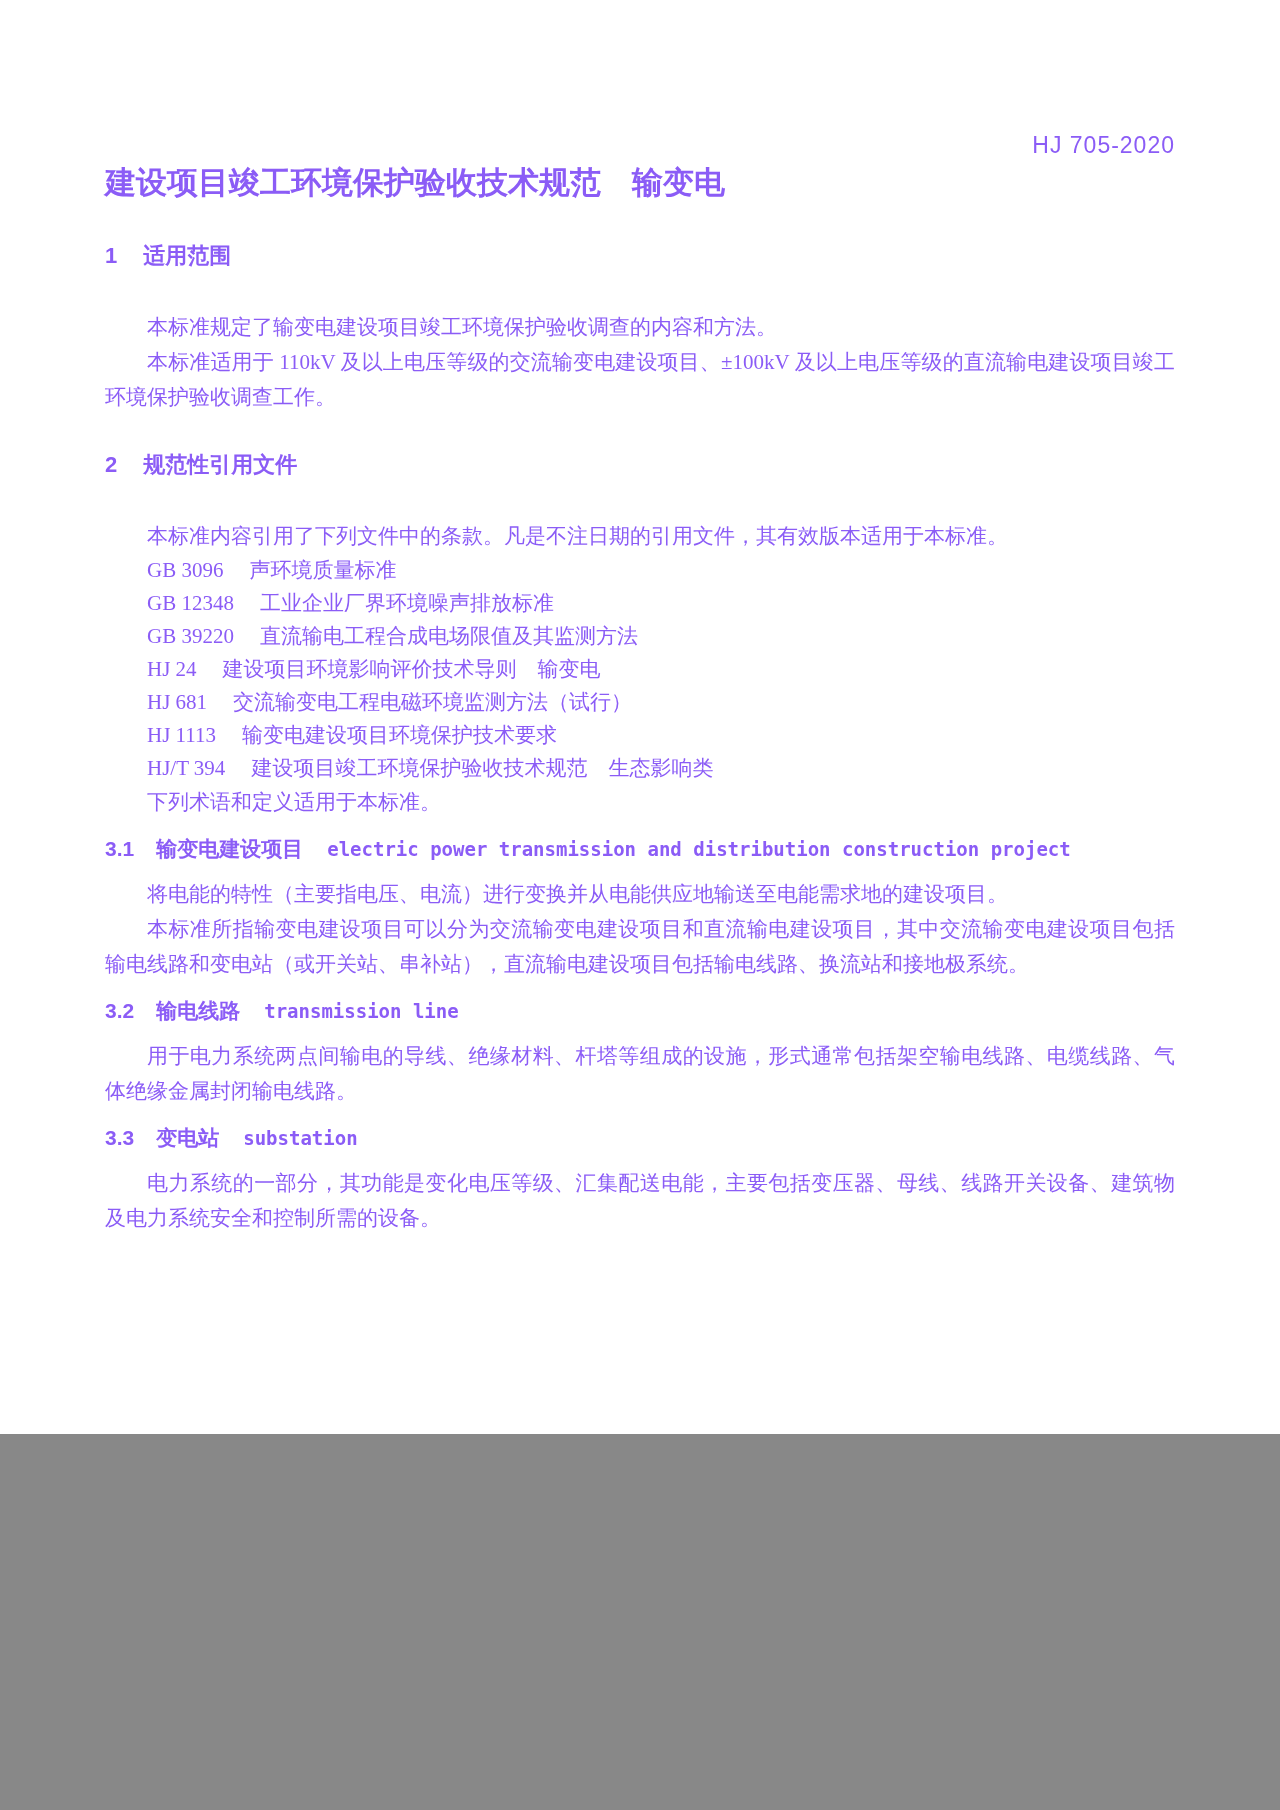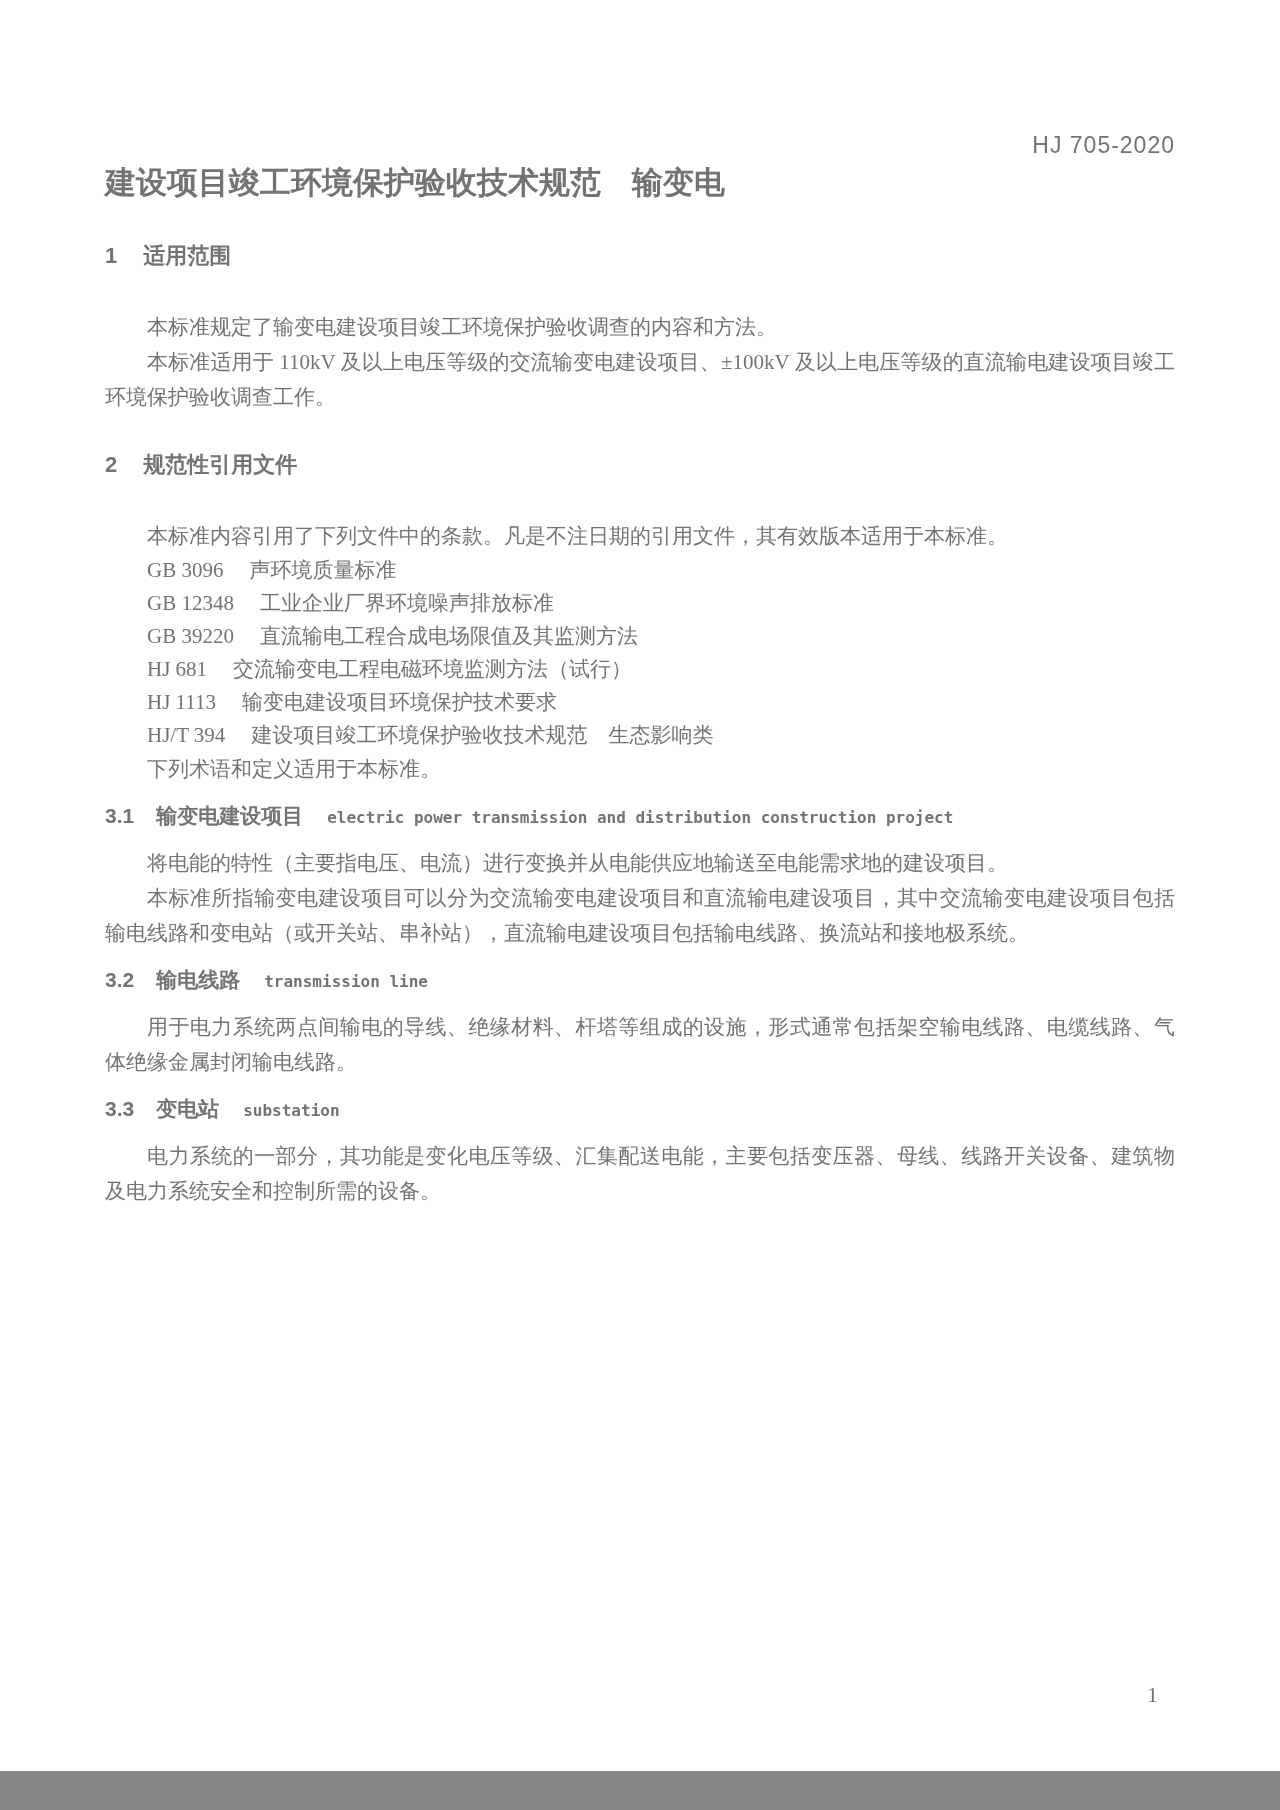--- a/index.html
+++ b/index.html
@@ -1,23 +1,23 @@
 <!DOCTYPE html>
 <html><head>
 <meta charset="utf-8">
 <style>
   * { margin: 0; padding: 0; box-sizing: border-box; }
   html, body { background: #888; }
   .page {
     position: relative;
     width: 1280px;
-    height: 1771px;
+    height: 1434px;
     margin: 0 auto;
     background: #ffffff;
-    color: #737373;
+    color: #8b5cf6;
     font-family: "Liberation Serif", "DejaVu Serif", serif;
     overflow: hidden;
   }
   .content {
     padding: 130px 105px 0 105px;
   }
   .doc-code {
     text-align: right;
     font-family: "Liberation Sans", "DejaVu Sans", sans-serif;
     font-size: 23px;
@@ -58,21 +58,21 @@
     line-height: 30px;
     margin-top: 14px;
     margin-bottom: 13px;
     font-family: "Liberation Sans", "DejaVu Sans", sans-serif;
     font-weight: bold;
   }
   .term-num { display: inline-block; margin-right: 22px; }
   .term-zh { display: inline-block; margin-right: 24px; }
   .term-en {
     font-family: "DejaVu Sans Mono", "Liberation Mono", monospace;
-    font-size: 16px;
+    font-size: 19px;
     font-weight: bold;
   }
   .page-number {
     position: absolute;
     top: 1682px;
     right: 122px;
     font-size: 22px;
   }
 </style>
 </head>
@@ -92,20 +92,21 @@
     <p class="body-para">本标准适用于 110kV 及以上电压等级的交流输变电建设项目、±100kV 及以上电压等级的直流输电建设项目竣工环境保护验收调查工作。</p>
 
     <div class="sec-heading">
       <span class="sec-num">2</span><span>规范性引用文件</span>
     </div>
     <p class="body-para">本标准内容引用了下列文件中的条款。凡是不注日期的引用文件，其有效版本适用于本标准。</p>
     <ul class="ref-list">
       <li><span class="ref-code">GB 3096</span><span>声环境质量标准</span></li>
       <li><span class="ref-code">GB 12348</span><span>工业企业厂界环境噪声排放标准</span></li>
       <li><span class="ref-code">GB 39220</span><span>直流输电工程合成电场限值及其监测方法</span></li>
+      <li><span class="ref-code">HJ 24</span><span>建设项目环境影响评价技术导则　输变电</span></li>
       <li><span class="ref-code">HJ 681</span><span>交流输变电工程电磁环境监测方法（试行）</span></li>
       <li><span class="ref-code">HJ 1113</span><span>输变电建设项目环境保护技术要求</span></li>
       <li><span class="ref-code">HJ/T 394</span><span>建设项目竣工环境保护验收技术规范　生态影响类</span></li>
     </ul>
 
     <p class="body-para">下列术语和定义适用于本标准。</p>
 
     <div class="term-heading">
       <span class="term-num">3.1</span><span class="term-zh">输变电建设项目</span><span class="term-en">electric power transmission and distribution construction project</span>
     </div>

